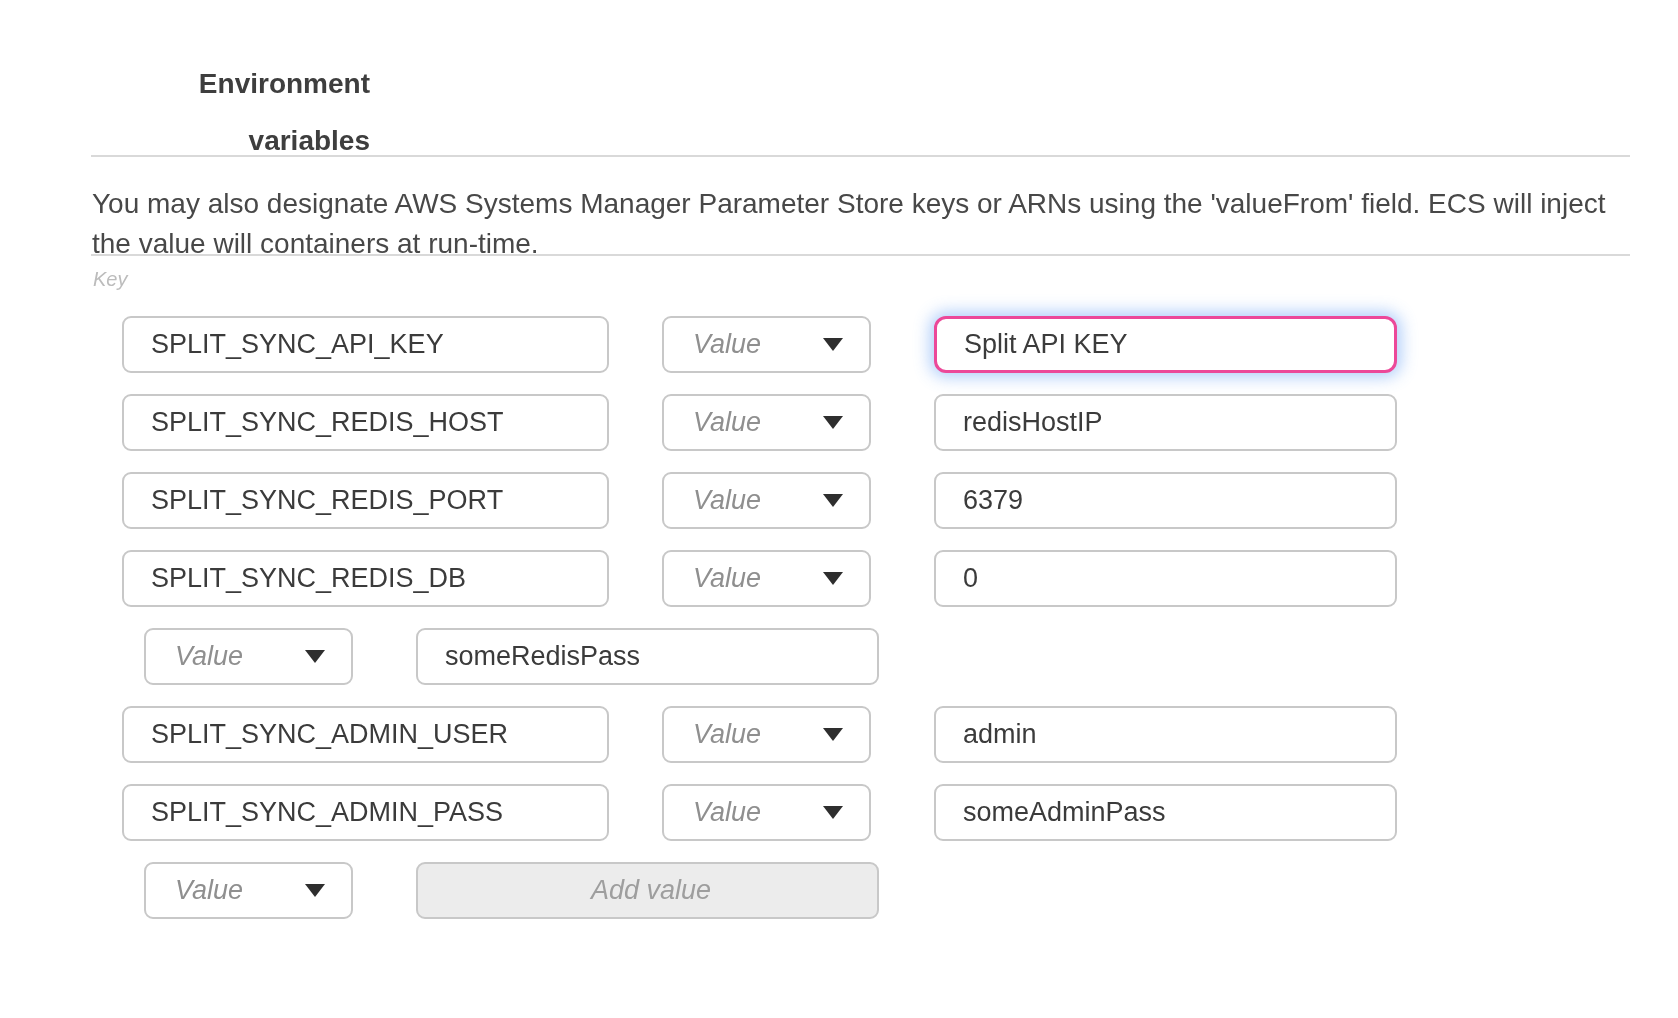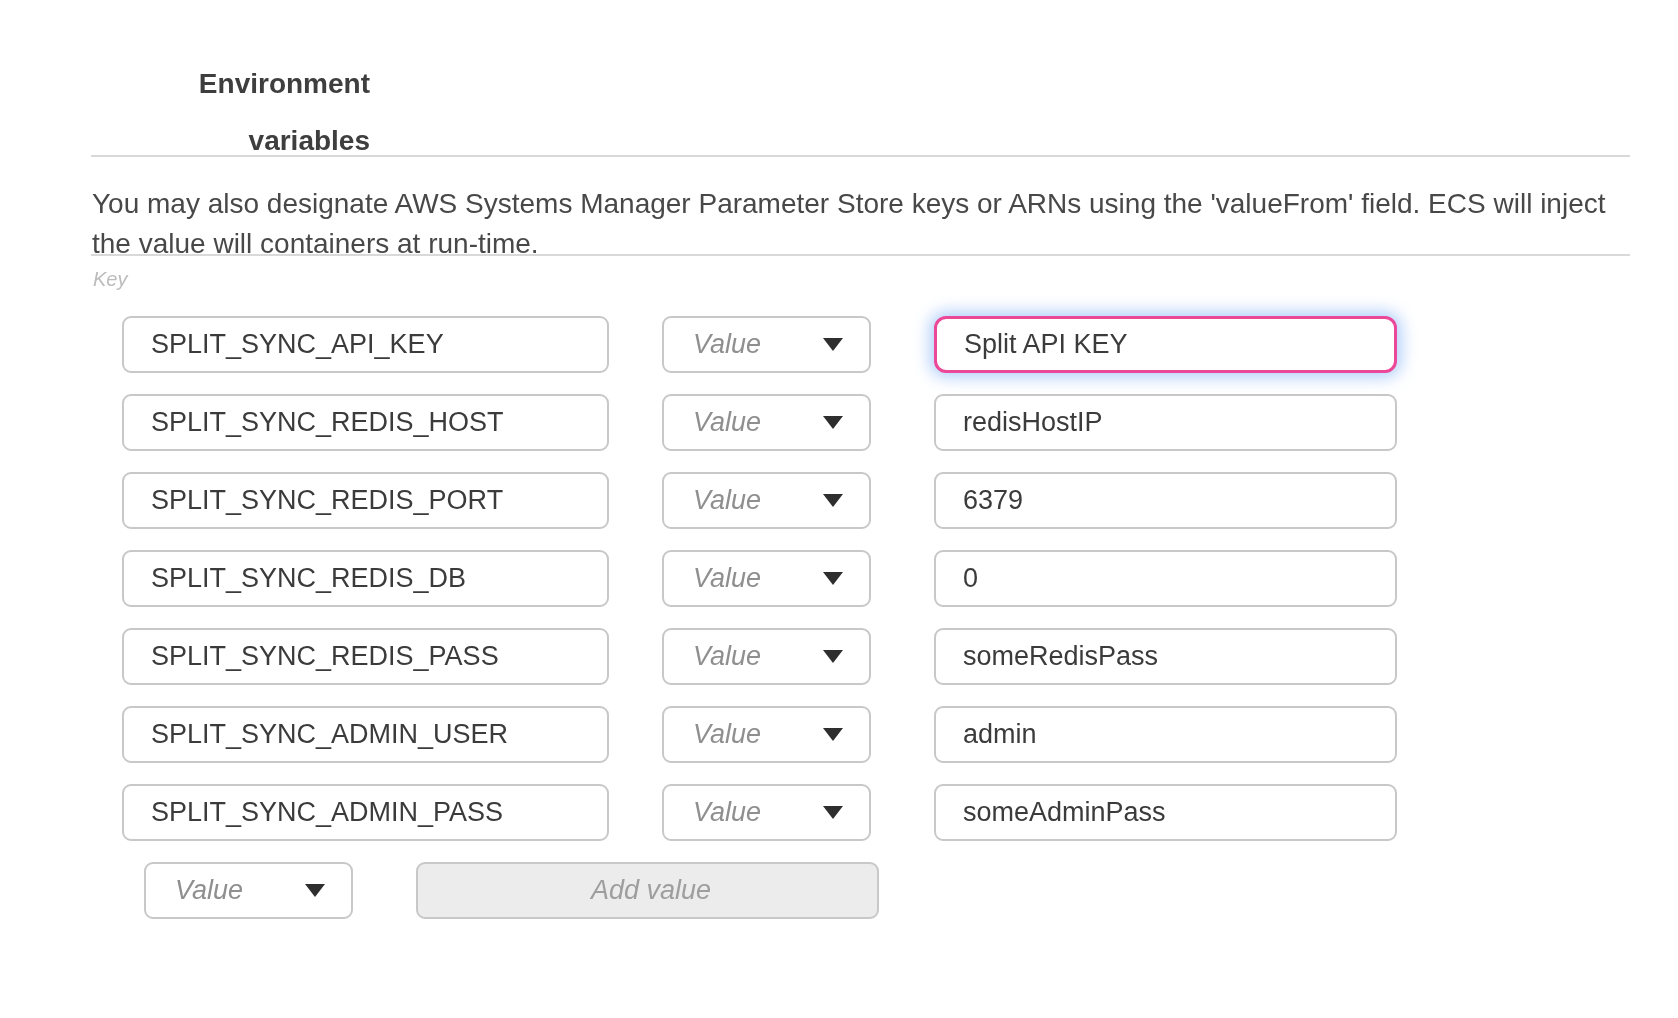--- a/index.html
+++ b/index.html
@@ -218,21 +218,20 @@
       <span class="dd-label">Value</span>
       <span class="caret"></span>
     </div>
     <input class="field value" type="text" value="0" style="">
     <button class="remove">
       <span class="circle"></span>
     </button>
   </div>
 
   <div class="row">
-    <input class="field key" type="text" value="SPLIT_SYNC_REDIS_PASS" style="">
     <div class="dropdown">
       <span class="dd-label">Value</span>
       <span class="caret"></span>
     </div>
     <input class="field value" type="text" value="someRedisPass" style="">
     <button class="remove">
       <span class="circle"></span>
     </button>
   </div>
 

